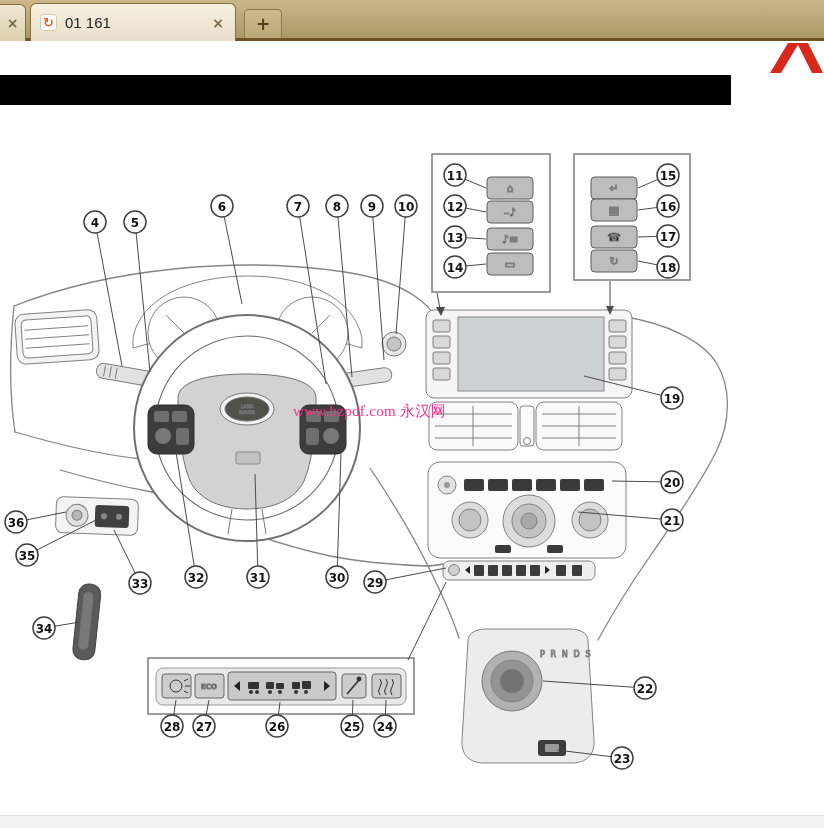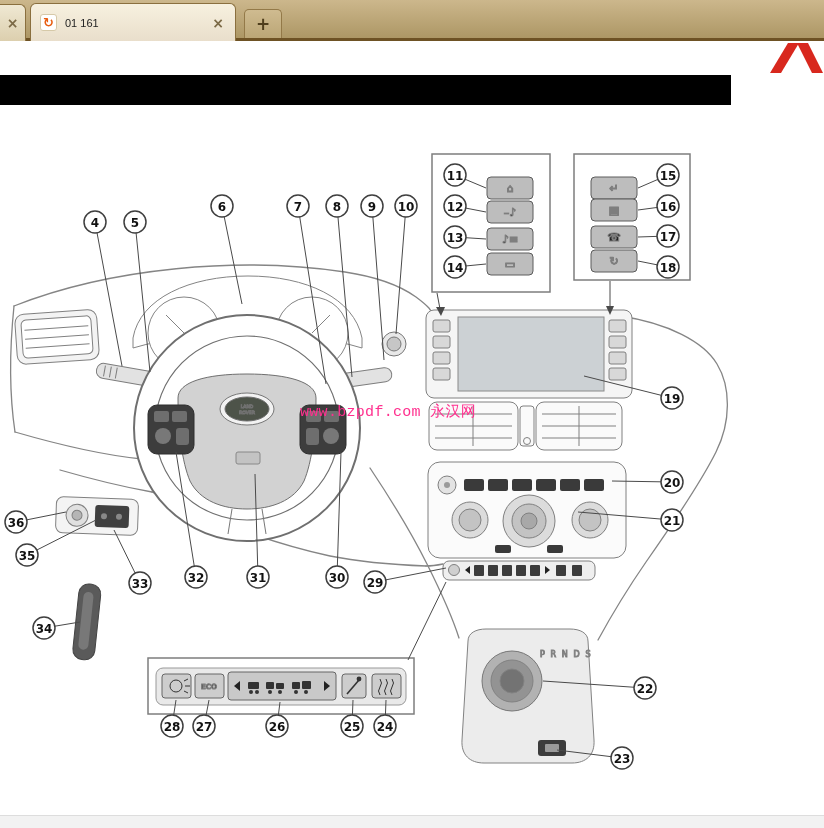--- a/index.html
+++ b/index.html
@@ -11,31 +11,31 @@
   .tabbar{position:absolute;left:0;top:0;width:824px;height:41px;z-index:10;
     background:linear-gradient(#ccb78c,#ad9765);border-bottom:3px solid #6e5224}
   .tab-stub{position:absolute;left:0;top:4px;width:26px;height:37px;
     background:linear-gradient(#efe8d3,#dccfae);border:1px solid #8a6f3e;border-left:none;border-bottom:none;
     border-radius:0 6px 0 0;display:flex;align-items:center;justify-content:center}
   .tab-active{position:absolute;left:30px;top:3px;width:206px;height:38px;
     background:linear-gradient(#f7f1df,#e9decb);border:1px solid #8a6f3e;border-bottom:none;
     border-radius:6px 6px 0 0;display:flex;align-items:center;gap:8px;padding:0 9px}
   .favicon{width:17px;height:17px;border-radius:3px;background:#fff;border:1px solid #d6c9a8;
     color:#e85d10;font:bold 13px "DejaVu Sans",sans-serif;display:flex;align-items:center;justify-content:center}
-  .tab-title{flex:1;font-size:11px;color:#222;white-space:nowrap;overflow:hidden}
+  .tab-title{flex:1;font-size:15px;color:#222;white-space:nowrap;overflow:hidden}
   .tab-close{color:#7c6a46;font:bold 14px "DejaVu Sans",sans-serif;width:16px;text-align:center;cursor:default}
   .newtab{position:absolute;left:244px;top:9px;width:38px;height:29px;
     background:linear-gradient(#cfbb90,#bba676);border:1px solid #937948;border-bottom:none;
     border-radius:5px 5px 0 0;display:flex;align-items:center;justify-content:center;
     color:#4f3e1c;font:bold 17px "DejaVu Sans",sans-serif}
 
   .black-bar{position:absolute;left:0;top:75px;width:731px;height:30px;background:#000;z-index:2}
   .bottom-strip{position:absolute;left:0;bottom:0;width:824px;height:13px;background:#f2f2f2;border-top:1px solid #ddd;z-index:2}
 
-  .watermark{position:absolute;left:300px;top:402px;z-index:6;font-family:Liberation Mono, monospace;
+  .watermark{position:absolute;left:293px;top:402px;z-index:6;font-family:Liberation Serif, serif;
     font-size:15px;letter-spacing:.3px;white-space:nowrap}
 
   
   #diagram{position:absolute;left:0;top:0;z-index:3}
   .icon-glyph{font:11px "DejaVu Sans",sans-serif;fill:#222;text-anchor:middle}
   .gear-text{font:8px "DejaVu Sans",sans-serif;fill:#333;letter-spacing:1.6px}
   .badge-text{font:4.5px "DejaVu Sans",sans-serif;fill:#e4e4e4;text-anchor:middle}
   .eco-text{font:bold 7px "DejaVu Sans",sans-serif;fill:#222;text-anchor:middle}
   .callout-line{stroke:#4a4a4a;stroke-width:1}
   .callout-circle{fill:#fff;stroke:#3f3f3f;stroke-width:1.5}

